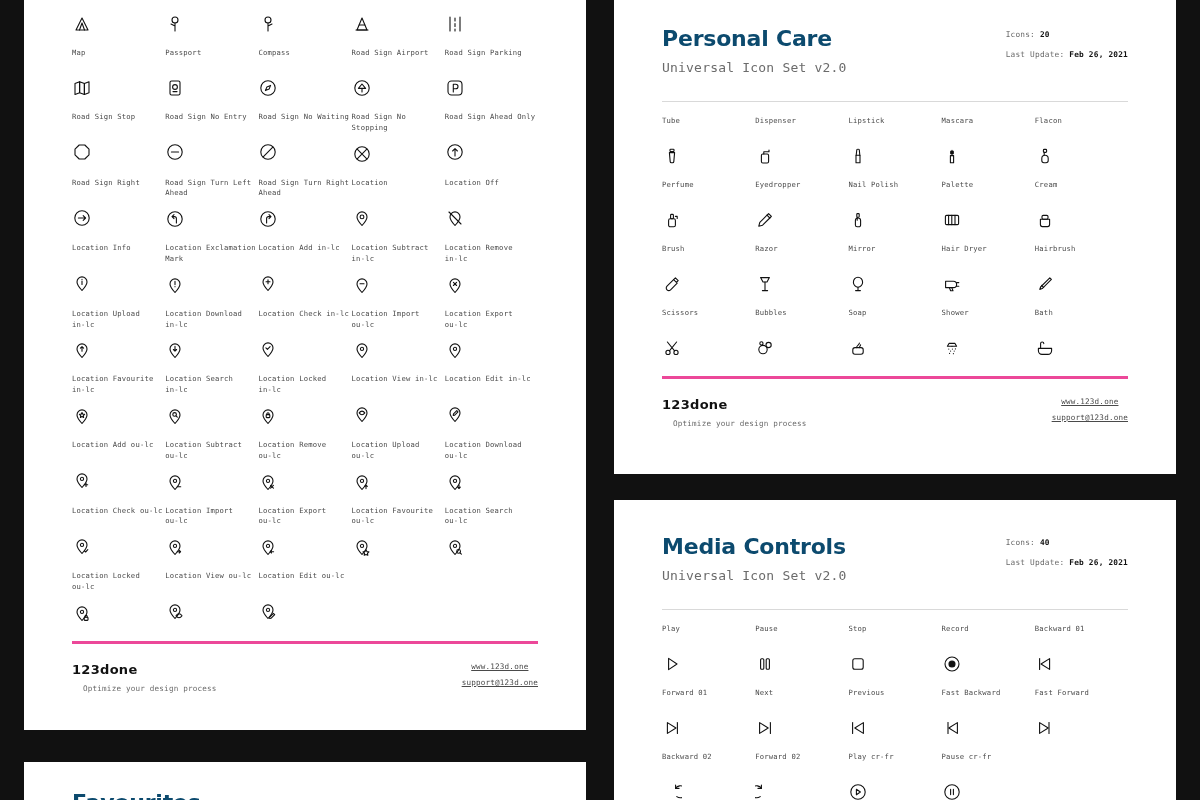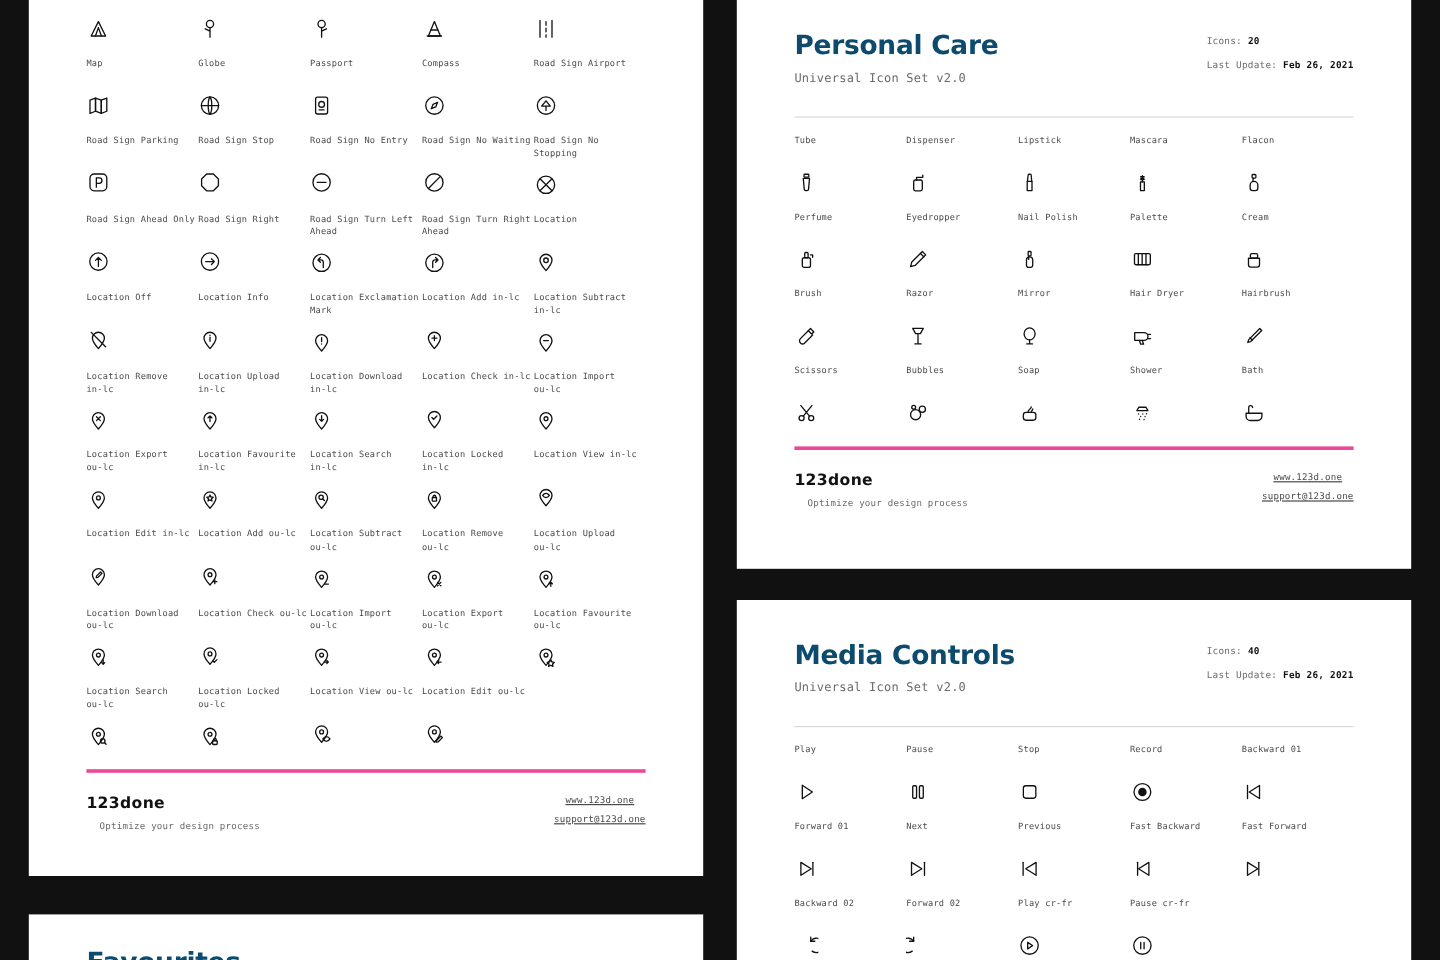--- a/index.html
+++ b/index.html
@@ -120,21 +120,21 @@
   }
   .sheet-title {
     font-family: "DejaVu Sans", sans-serif;
     font-size: 22px;
     font-weight: bold;
     color: #0c4a6e;
     letter-spacing: -0.2px;
   }
   .sheet-sub {
     margin-top: 9px;
-    font-size: 10px;
+    font-size: 13px;
     color: #6b6b6b;
     letter-spacing: 0.2px;
   }
   .meta {
     text-align: left;
     padding-top: 4px;
   }
   .meta div {
     font-size: 7.8px;
     color: #6b6b6b;
@@ -185,24 +185,20 @@
               <path d="M10 4l5 12H5z"></path>
               <path d="M7.2 11h5.6M4 16h12"></path>
             </svg></span></div>
         <div class="cell"><div class="lbl">Road</div><span class="ico-wrap"><svg class="ico" viewBox="0 0 20 20" width="20" height="20" fill="none" stroke="currentColor" stroke-width="1.1" stroke-linecap="round" stroke-linejoin="round">
               <path d="M5 3v14M15 3v14M10 4v3M10 9.5v3M10 15v2"></path>
             </svg></span></div>
         <div class="cell"><div class="lbl">Map</div><span class="ico-wrap"><svg class="ico" viewBox="0 0 20 20" width="20" height="20" fill="none" stroke="currentColor" stroke-width="1.1" stroke-linecap="round" stroke-linejoin="round">
               <path d="M3 5.5l4.6-1.8v11L3 16.5z"></path>
               <path d="M7.6 3.7l4.8 1.8v11L7.6 14.7z"></path>
               <path d="M12.4 5.5L17 3.7v11l-4.6 1.8z"></path>
-            </svg></span></div>
-        <div class="cell"><div class="lbl">Globe</div><span class="ico-wrap"><svg class="ico" viewBox="0 0 20 20" width="20" height="20" fill="none" stroke="currentColor" stroke-width="1.1" stroke-linecap="round" stroke-linejoin="round">
-              <circle cx="10" cy="10" r="7.2"></circle>
-              <path d="M2.8 10h14.4M10 2.8c2 2.2 2 12.2 0 14.4M10 2.8c-2 2.2-2 12.2 0 14.4"></path>
             </svg></span></div>
         <div class="cell"><div class="lbl">Passport</div><span class="ico-wrap"><svg class="ico" viewBox="0 0 20 20" width="20" height="20" fill="none" stroke="currentColor" stroke-width="1.1" stroke-linecap="round" stroke-linejoin="round">
               <rect x="5" y="3" width="10" height="14" rx="1.6"></rect>
               <circle cx="10" cy="9" r="2.4"></circle>
               <path d="M8 13.6h4"></path>
             </svg></span></div>
         <div class="cell"><div class="lbl">Compass</div><span class="ico-wrap"><svg class="ico" viewBox="0 0 20 20" width="20" height="20" fill="none" stroke="currentColor" stroke-width="1.1" stroke-linecap="round" stroke-linejoin="round">
               <circle cx="10" cy="10" r="7.2"></circle>
               <path d="M12.6 7.4l-1.5 3.7-3.7 1.5 1.5-3.7z"></path>
             </svg></span></div>

